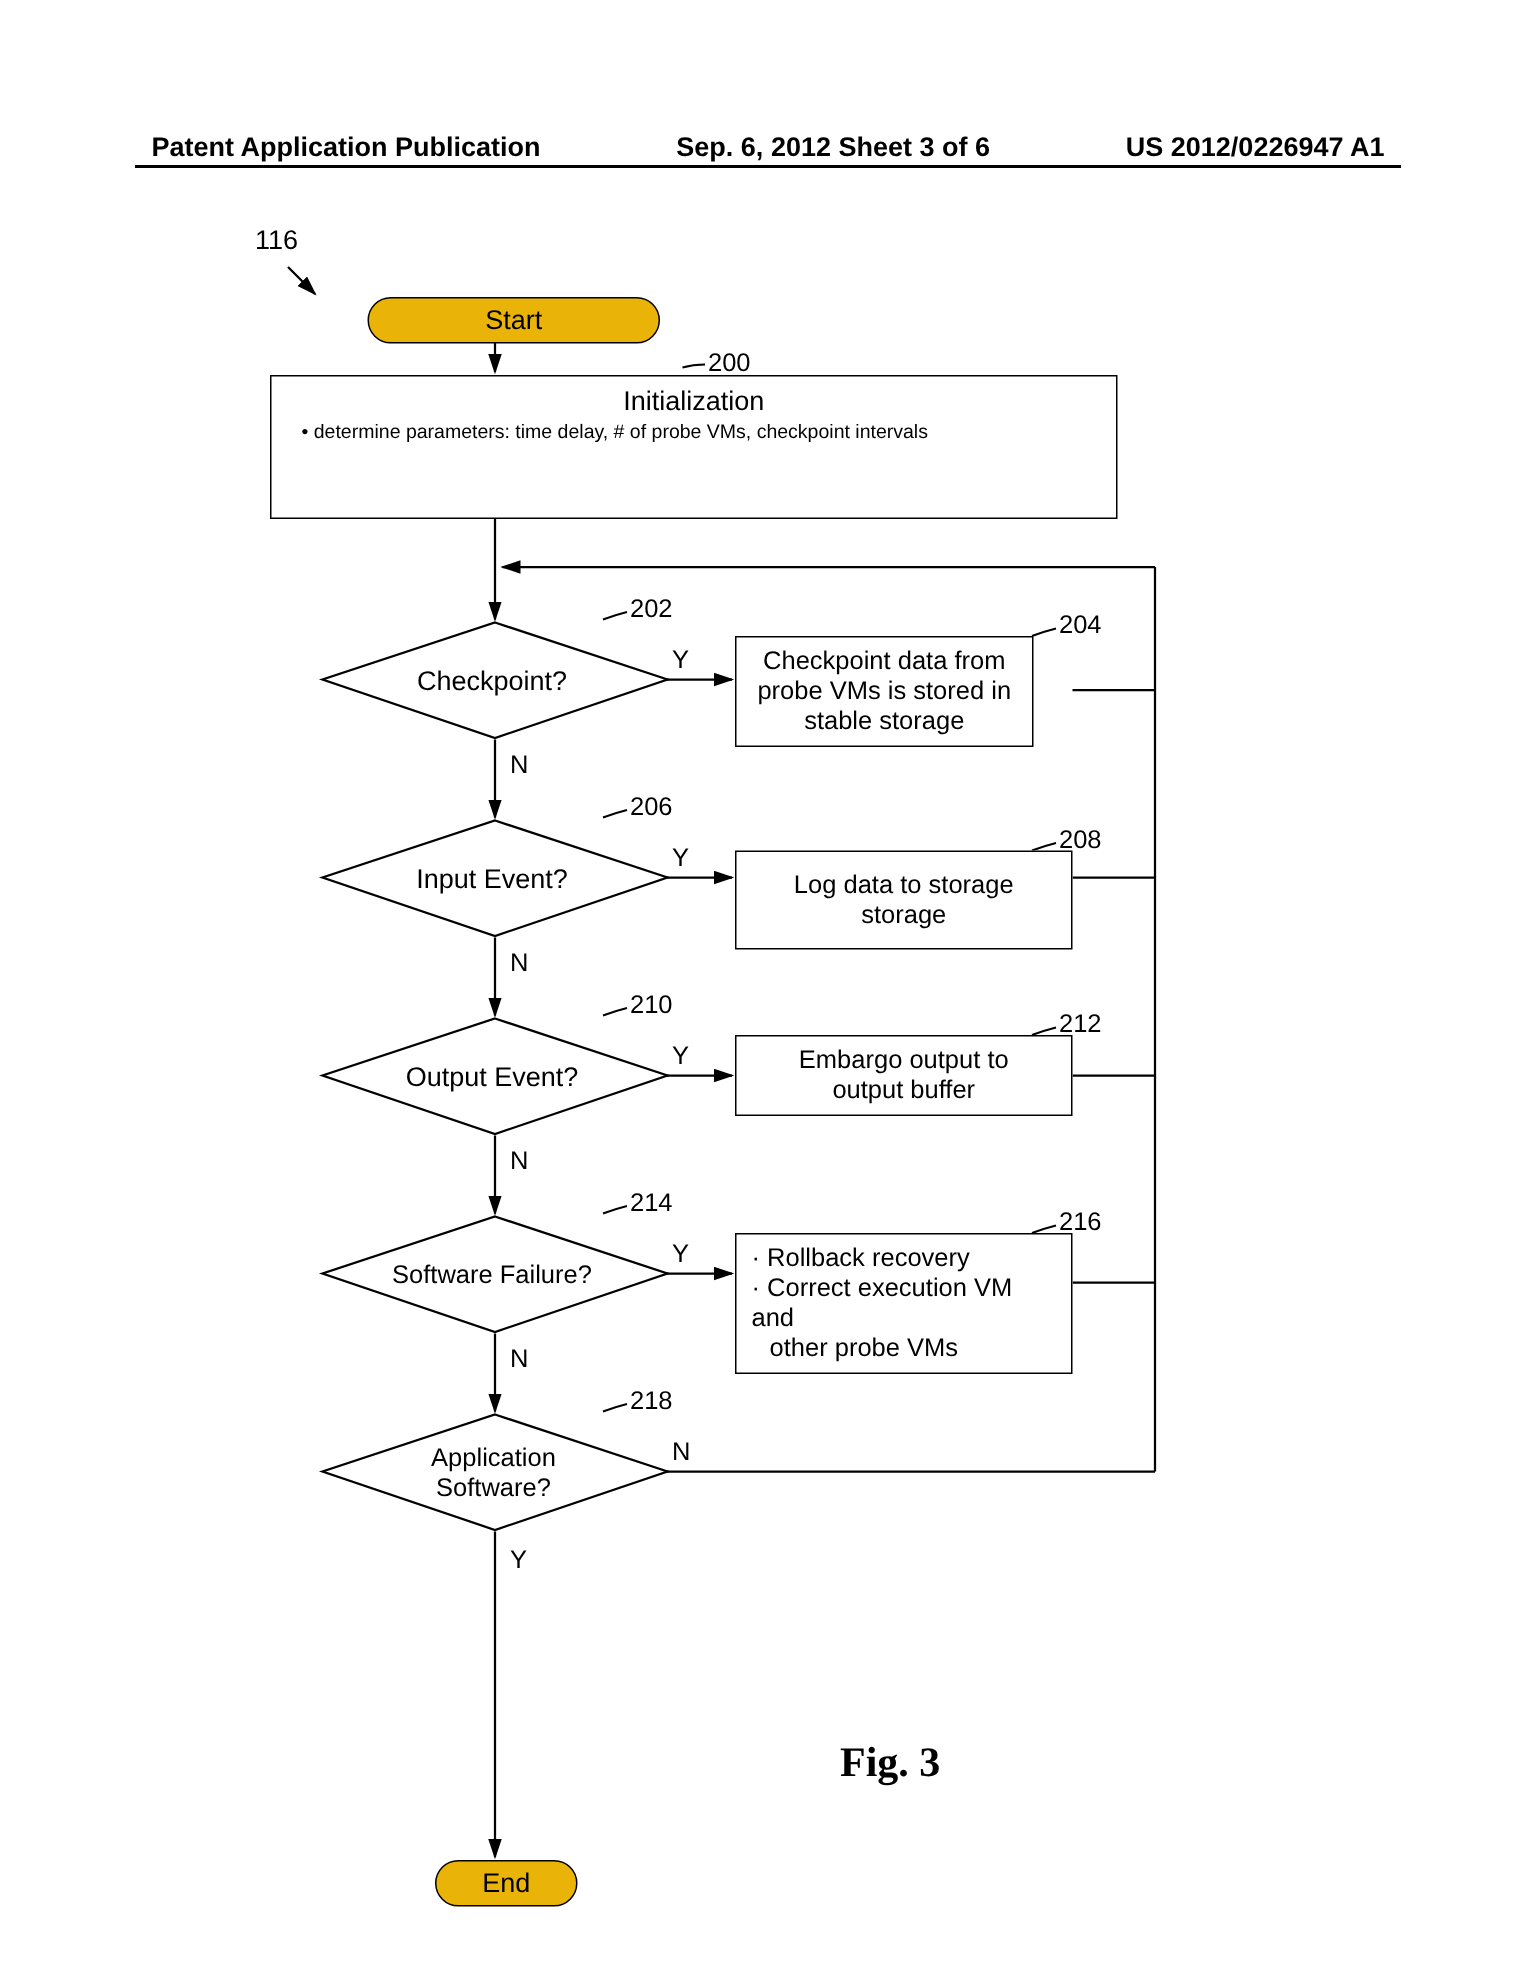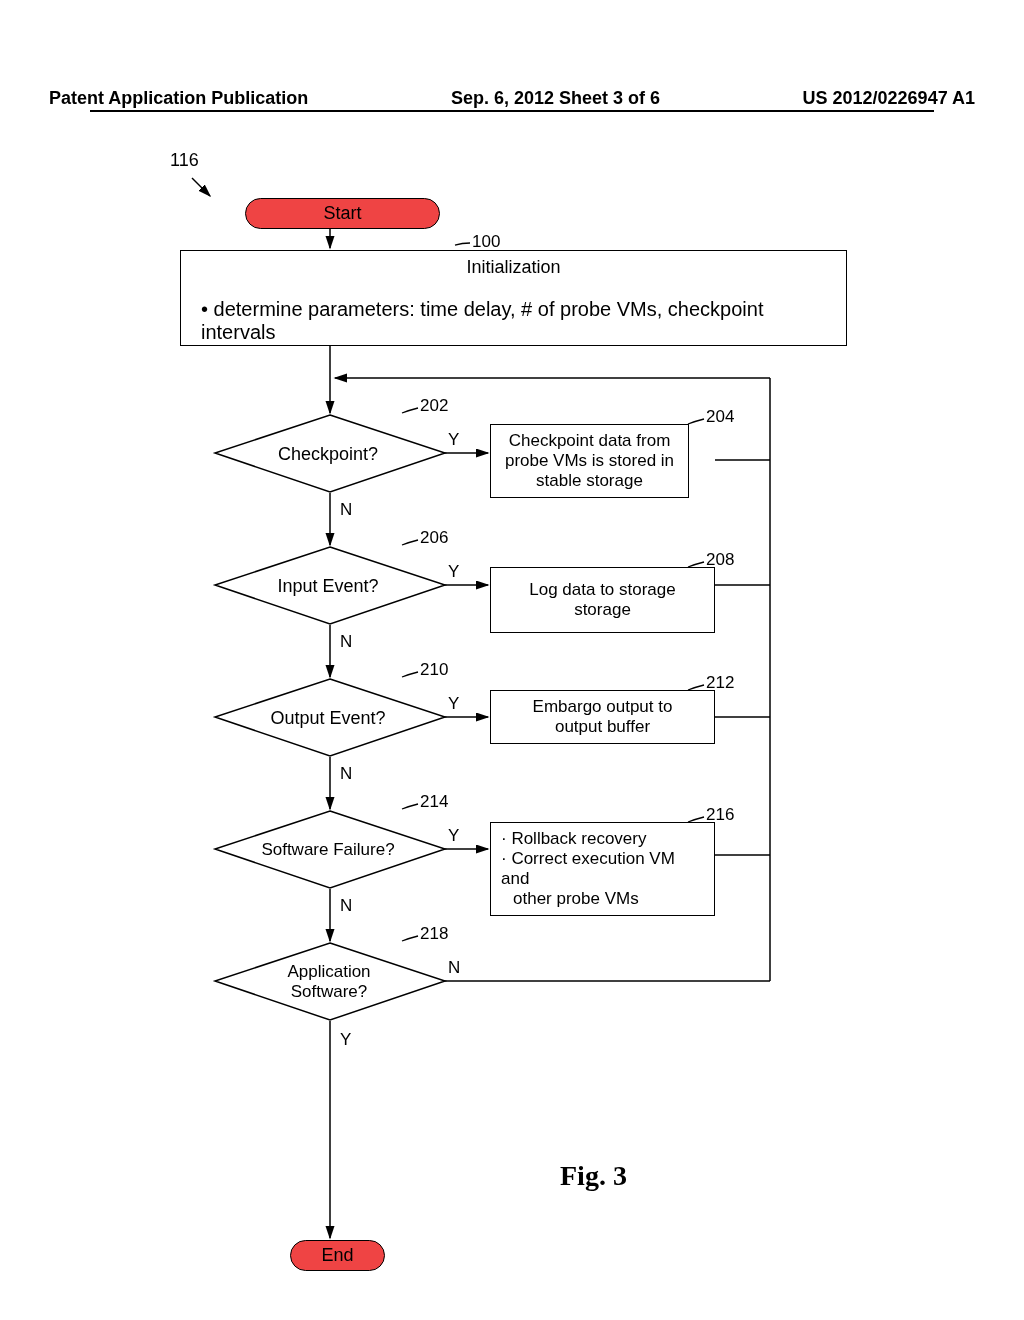--- a/index.html
+++ b/index.html
@@ -8,21 +8,21 @@
       background: white;
       width: 1024px;
       height: 1320px;
       position: relative;
     }
     .header {
       position: absolute;
       top: 88px;
       left: 0;
       right: 0;
-      padding: 0 49px;
+      padding: 0 101px;
       display: flex;
       justify-content: space-between;
       font-size: 18px;
       font-weight: bold;
     }
     .header-left { }
     .header-center { }
     .header-right { }
     .header-line {
       position: absolute;
@@ -44,34 +44,34 @@
       left: 170px;
       font-size: 18px;
     }
     .terminal {
       position: absolute;
       border: 1.5px solid black;
       border-radius: 18px;
       text-align: center;
       font-size: 18px;
       padding: 4px 0;
-      background: #ef4444;
+      background: #eab308;
     }
     .start { top: 68px; left: 245px; width: 195px; }
     .end { top: 1110px; left: 290px; width: 95px; }
     .process-box {
       position: absolute;
       border: 1.5px solid black;
       background: white;
       font-size: 17px;
       padding: 6px 10px;
     }
-    .init-box { top: 120px; left: 180px; width: 667px; height: 96px; }
+    .init-box { top: 120px; left: 180px; width: 565px; height: 96px; }
     .init-title { text-align: center; font-size: 18px; }
-    .init-list { font-size: 20px; margin-top: 20px; padding-left: 10px; }
+    .init-list { font-size: 13px; margin-top: 2px; padding-left: 10px; }
     .init-list div::before { content: "• "; }
     .diamond-label {
       position: absolute;
       font-size: 18px;
       text-align: center;
       pointer-events: none;
     }
     .d1-lbl { top: 314px; left: 213px; width: 230px; }
     .d2-lbl { top: 446px; left: 213px; width: 230px; }
     .d3-lbl { top: 578px; left: 213px; width: 230px; }
@@ -179,21 +179,21 @@
     <span>Start</span>
   </div>
 
   <div class="process-box init-box">
     <div class="init-title">Initialization</div>
     <div class="init-list">
       <div>determine parameters:  time delay, # of probe VMs, checkpoint intervals</div>
     </div>
   </div>
 
-  <div class="ref-num" style="top:102px; left:472px">100</div>
+  <div class="ref-num" style="top:102px; left:472px">200</div>
 
   <div class="diamond-label d1-lbl">Checkpoint?</div>
   <div class="ref-num" style="top:266px; left:420px">202</div>
   <div class="ref-num" style="top:300px; left:448px">Y</div>
   <div class="ref-num" style="top:370px; left:340px">N</div>
 
   <div class="process-box box-204">
     <span>Checkpoint data from probe VMs is stored in stable storage</span>
   </div>
   <div class="ref-num" style="top:277px; left:706px">204</div>

